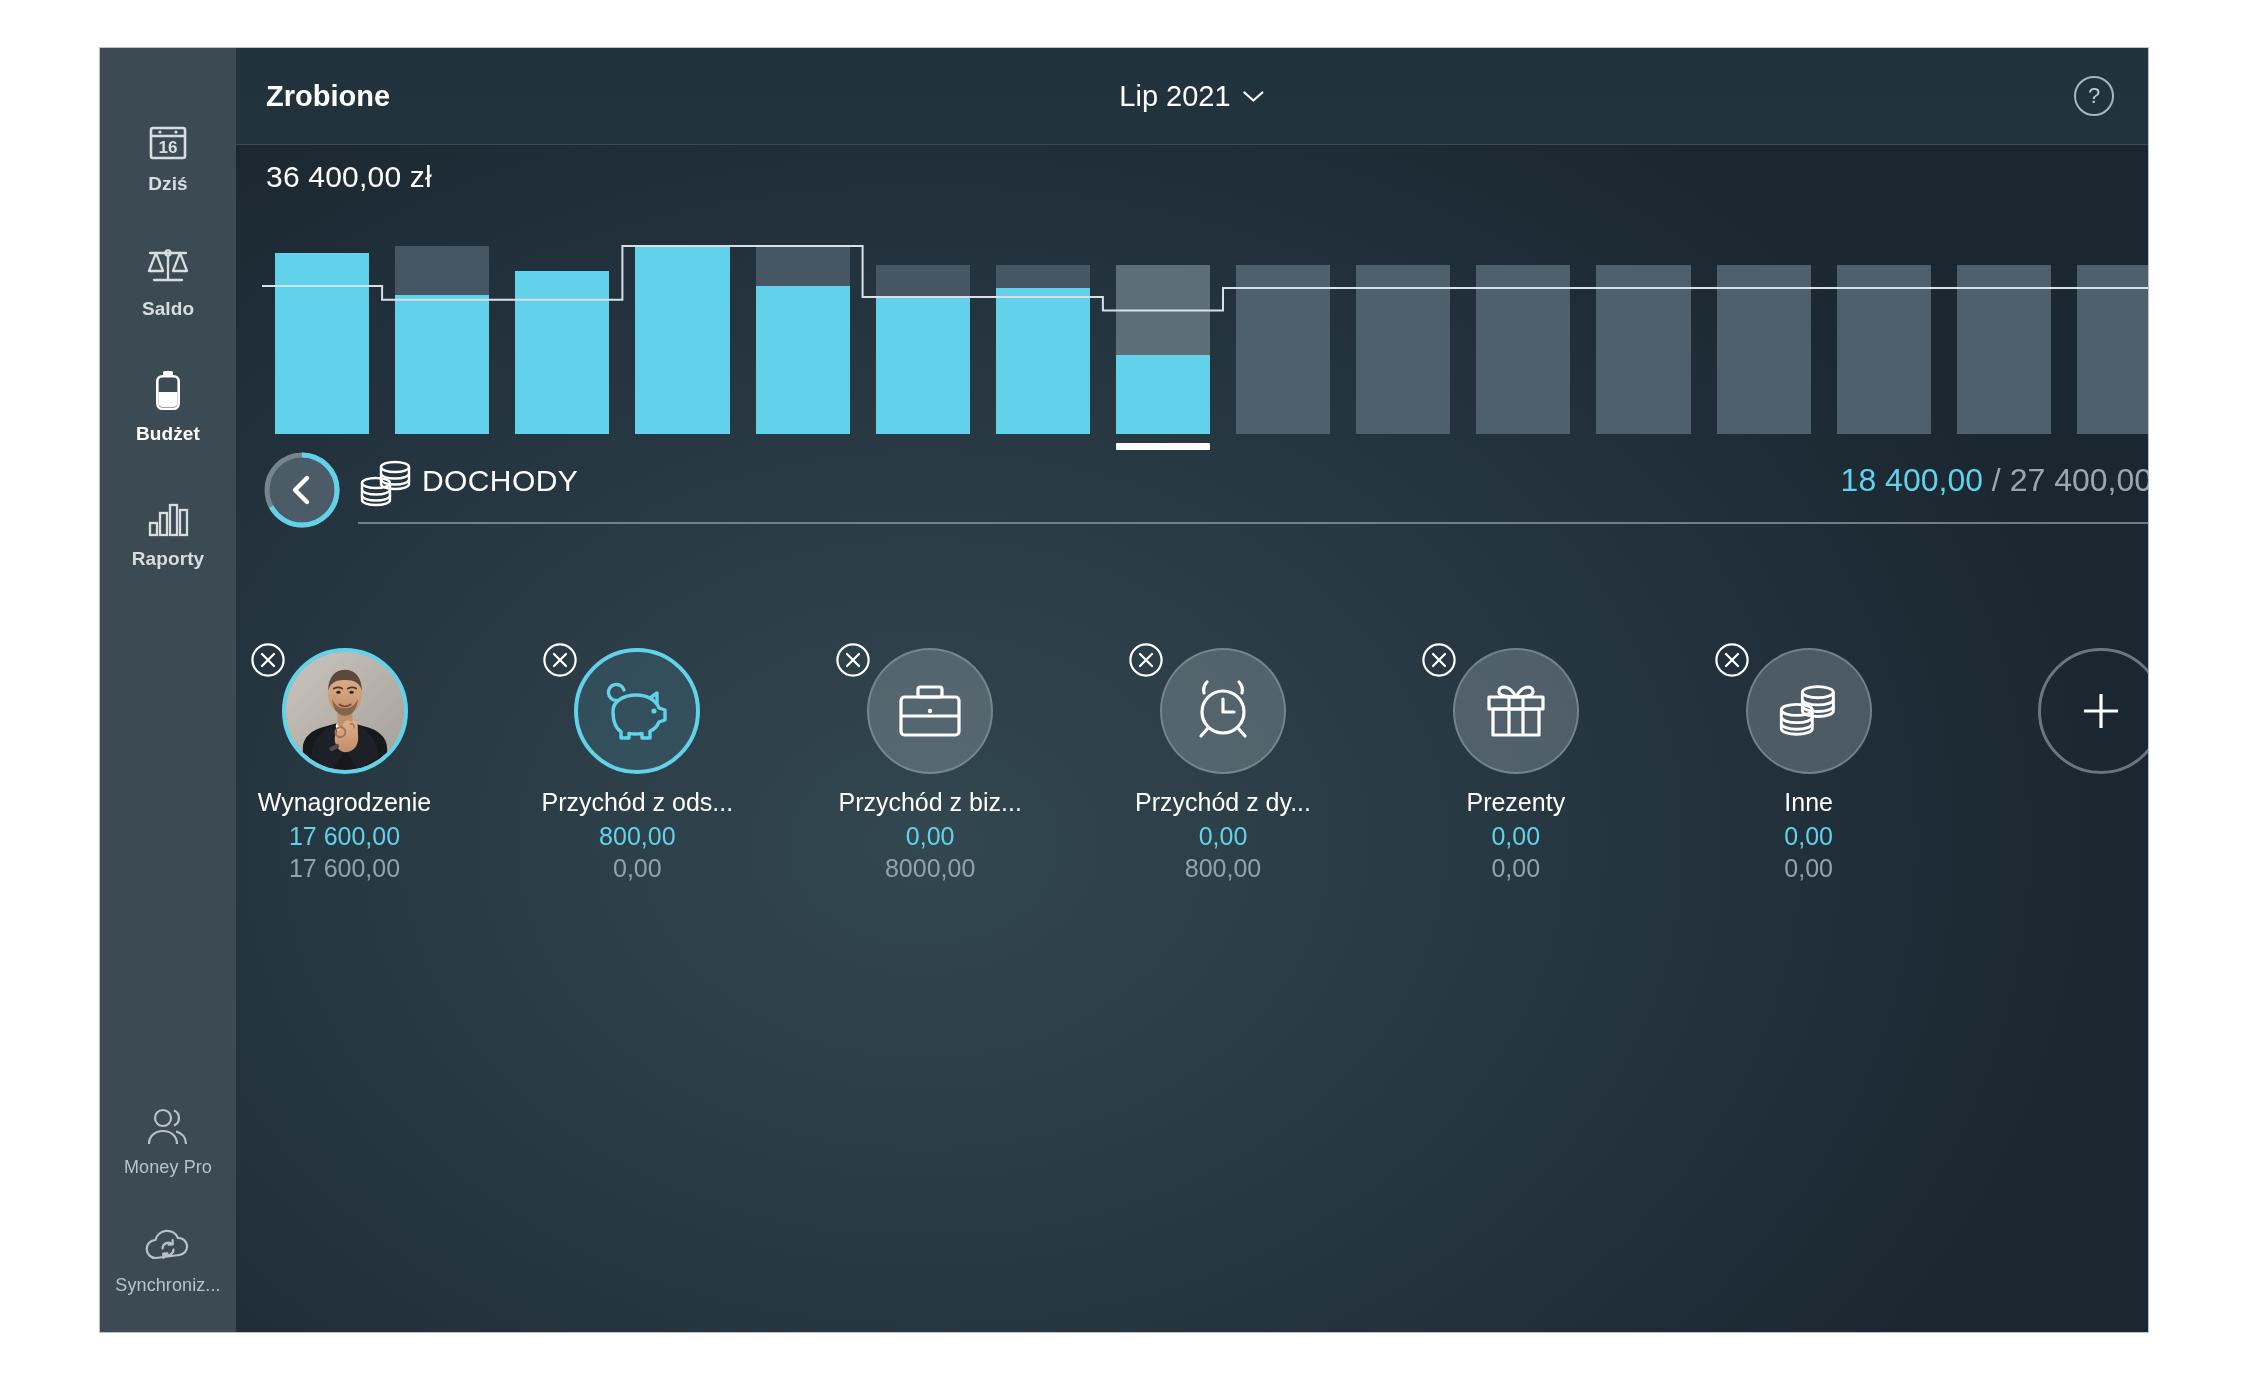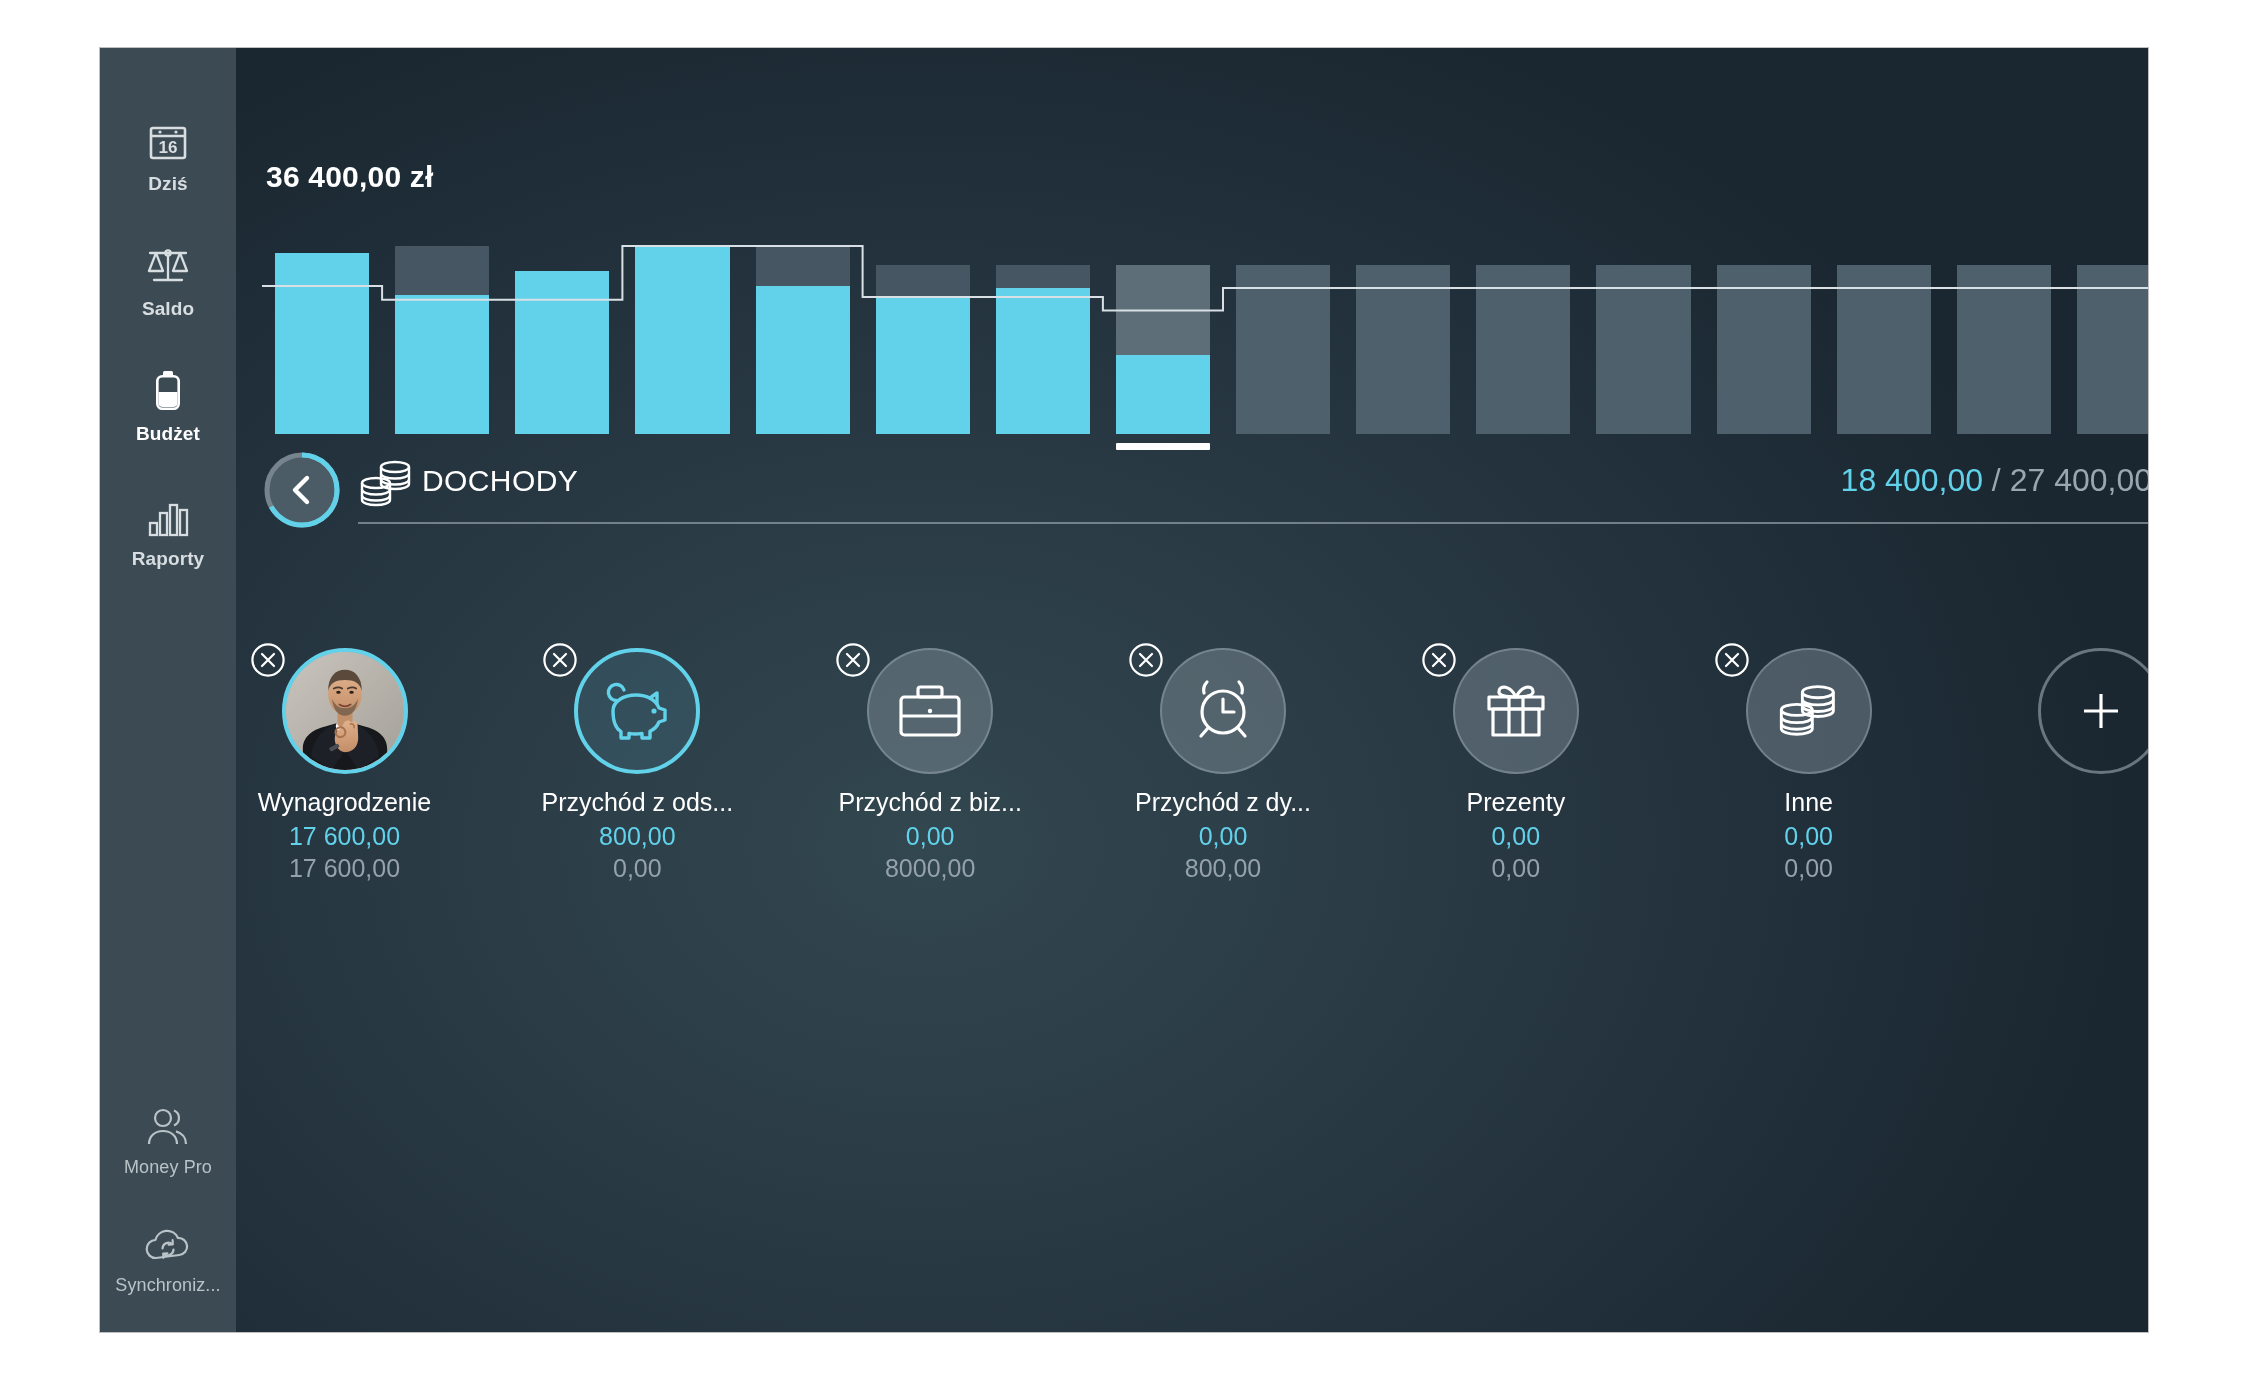--- a/index.html
+++ b/index.html
@@ -56,21 +56,21 @@
   .help{
     position:absolute;right:34px;top:50%;transform:translateY(-50%);
     width:36px;height:36px;border-radius:50%;border:2px solid #aab6bd;
     color:#c3cdd3;font-size:22px;display:flex;align-items:center;justify-content:center;
     cursor:pointer;
   }
 
   
   .total{
     position:absolute;left:30px;top:112px;
-    font-size:30px;color:#ffffff;font-weight:700;letter-spacing:.2px;
+    font-size:30px;color:#ffffff;font-weight:400;letter-spacing:.2px;
   }
   .chart{
     position:absolute;left:26px;top:168px;width:1922px;height:218px;
   }
   .barcol{position:absolute;top:0;bottom:0;}
   .bar-bg{position:absolute;left:0;right:0;top:0;bottom:0;background:#465763;}
   .bar-bg.future{background:#5d6e78;}
   .bar-bg.future2{background:#4e606b;}
   .bar-fill{position:absolute;left:0;right:0;bottom:0;background:#61d2ea;}
   .bar-sel{
@@ -219,20 +219,32 @@
           </svg>
         </span>
         <span class="nav-label">Synchroniz...</span>
       </div>
 
     </div>
   </div>
 
   <div class="main">
 
+    <div class="header">
+      <div class="title">Zrobione</div>
+      <div class="month">
+        <span>Lip 2021</span>
+        <svg class="chev" viewBox="0 0 22 14" fill="none">
+          <path d="M2 3 L11 11 L20 3" stroke="#ffffff" stroke-width="2.2" stroke-linecap="round" stroke-linejoin="round"></path>
+        </svg>
+      </div>
+      <div class="help">
+        <span>?</span>
+      </div>
+    </div>
 
     <div class="total">36 400,00 zł</div>
 
     <div class="chart" id="chart">
         <div class="barcol" style="left: 13px; width: 94.125px;">
           <div class="bar-bg" style="top: 37.1319px; bottom: 0px;"></div>
           <div class="bar-fill" style="height: 180.868px;"></div>
         </div>
         <div class="barcol" style="left: 133.125px; width: 94.125px;">
           <div class="bar-bg" style="top: 29.9451px; bottom: 0px;"></div>

